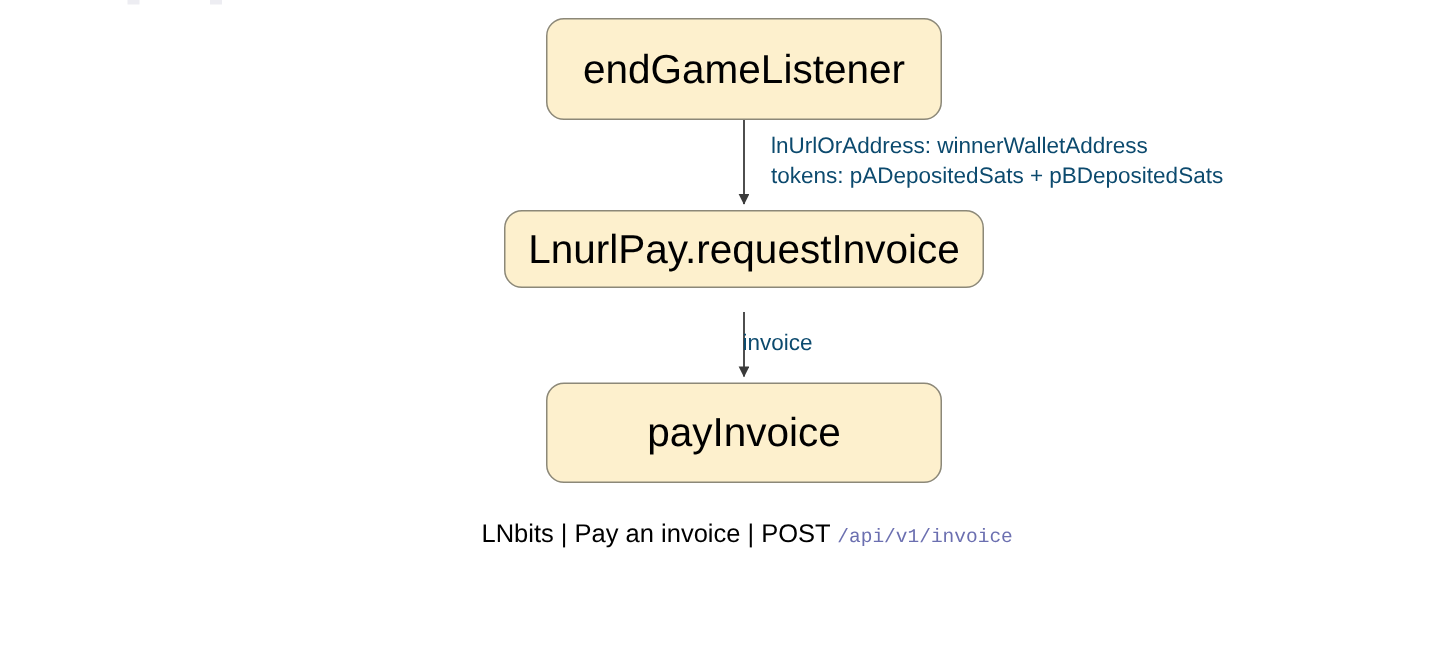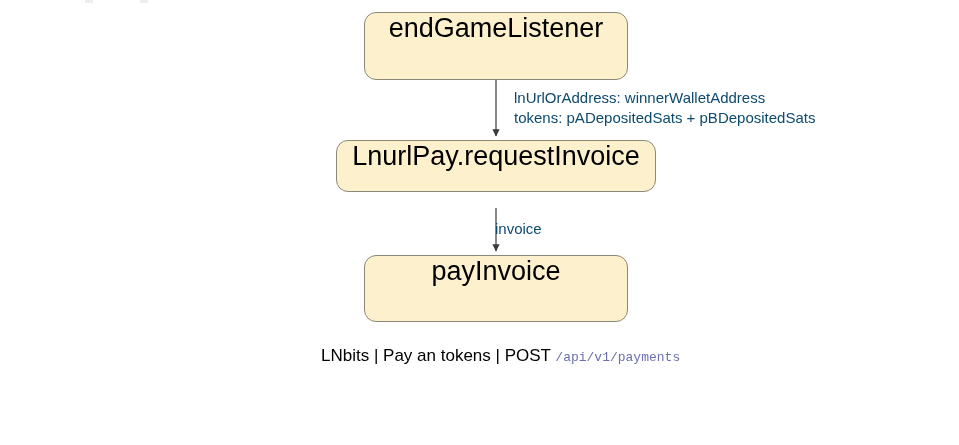--- a/index.html
+++ b/index.html
@@ -25,21 +25,21 @@
   }
 
   
   .node {
     position: absolute;
     box-sizing: border-box;
     background: #fdf0cd;
     border: 1px solid #8c8878;
     border-radius: 12px;
     display: flex;
-    align-items: flex-start;
+    align-items: center;
     justify-content: center;
     color: #000000;
     font-size: 27px;
     font-weight: 400;
     letter-spacing: 0px;
     white-space: nowrap;
   }
 
   #node-end-game-listener {
     left: 364px;
@@ -147,19 +147,19 @@
   <div class="edge-label" id="edge-label-1">
     <div>lnUrlOrAddress: winnerWalletAddress</div>
     <div>tokens: pADepositedSats + pBDepositedSats</div>
   </div>
 
   <div class="edge-label" id="edge-label-2">
     <div>invoice</div>
   </div>
 
   <div id="caption">
-    <span>LNbits | Pay an tokens | POST </span><span class="endpoint-path">/api/v1/payments</span>
+    <span>LNbits | Pay an invoice | POST </span><span class="endpoint-path">/api/v1/invoice</span>
   </div>
 
   <div class="artifact" id="artifact-a"></div>
   <div class="artifact" id="artifact-b"></div>
 
 </div>
 
 </body></html>

